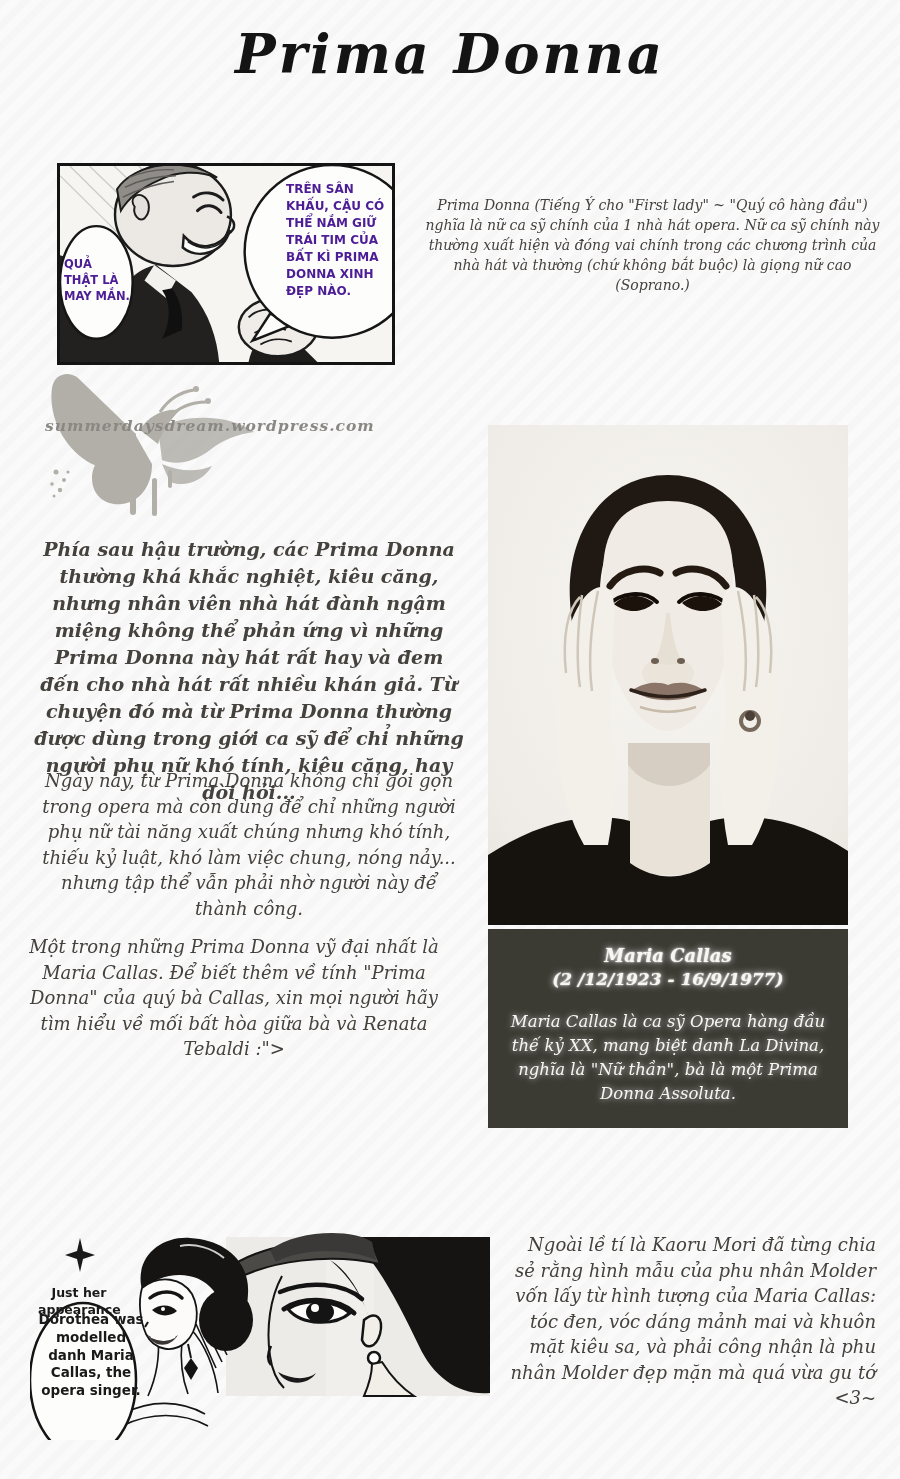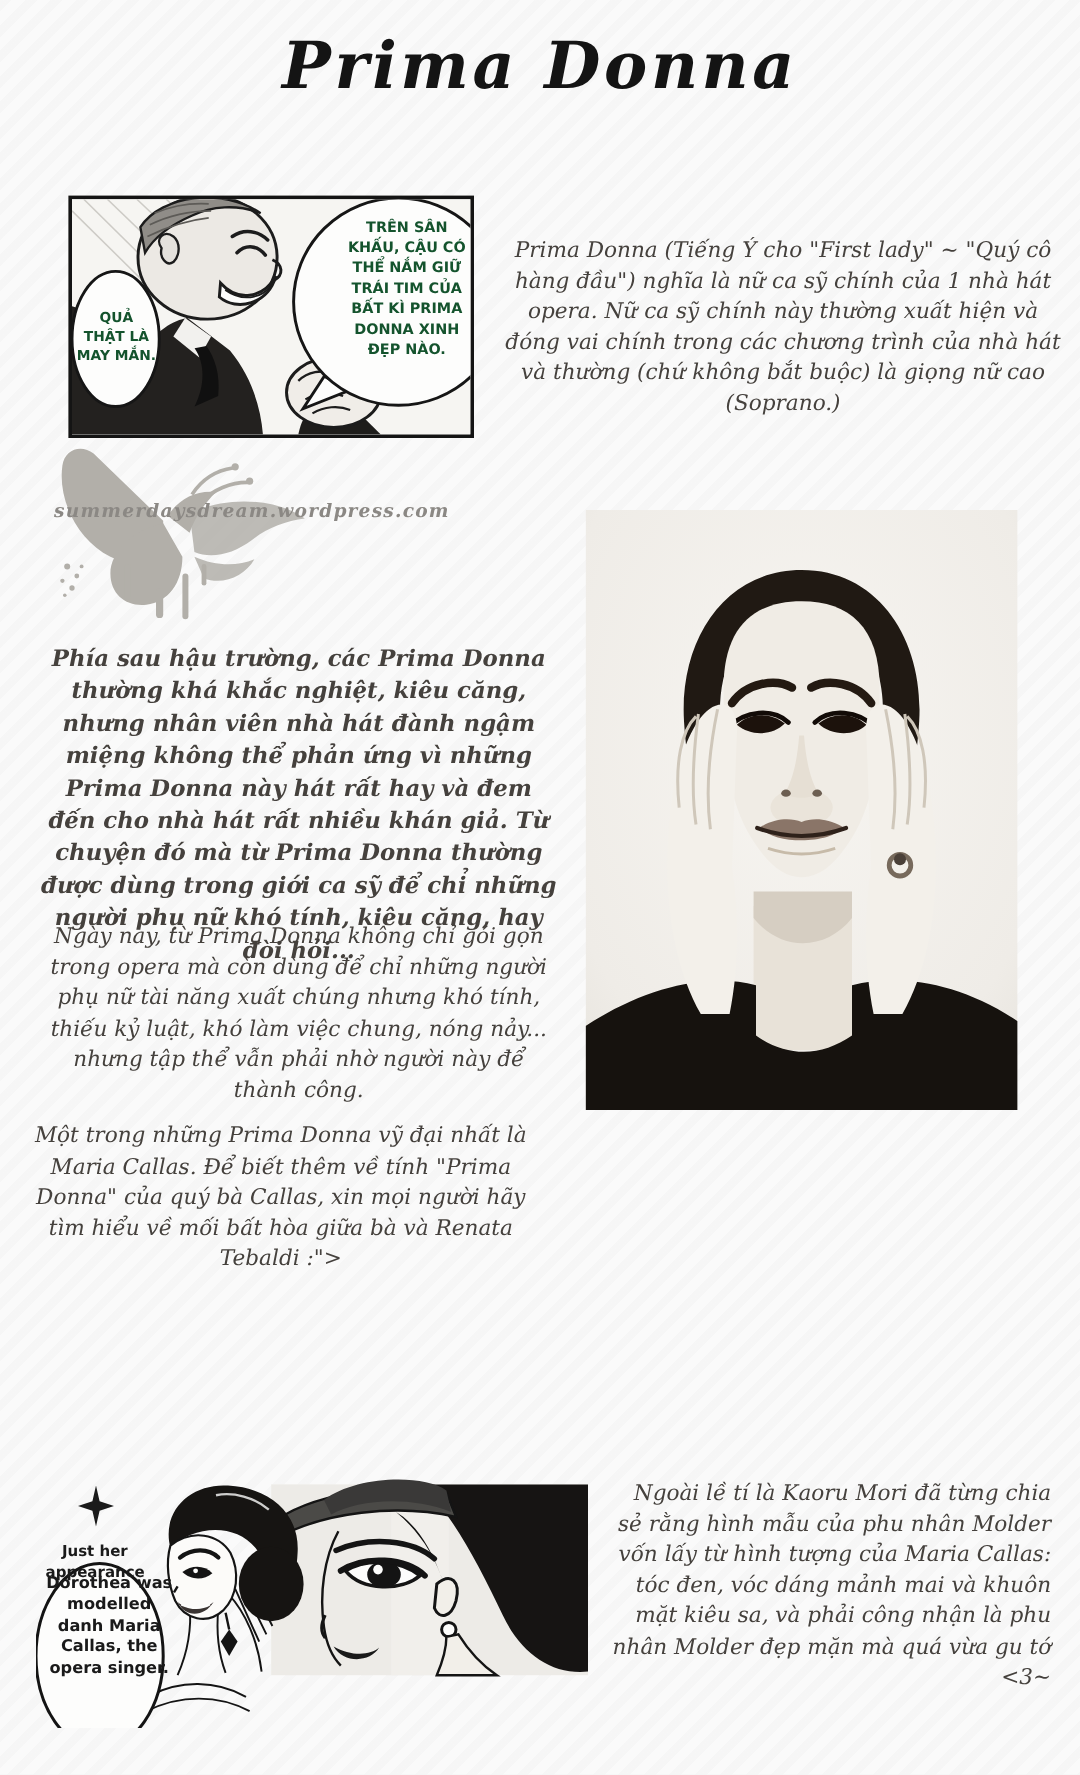--- a/index.html
+++ b/index.html
@@ -15,34 +15,34 @@
   .title{
     left:0;top:22px;width:100%;text-align:center;
     font-family:"DejaVu Serif", serif;font-style:italic;font-weight:700;
     font-size:54px;letter-spacing:3px;color:#141414;
   }
   
   .script{
     font-family:"DejaVu Serif", serif;font-style:italic;
     color:#45413d;text-align:center;line-height:1.42;
   }
-  .intro{left:420px;top:196px;width:465px;font-size:18px;}
+  .intro{left:420px;top:196px;width:465px;font-size:14px;}
   .p-backstage{left:33px;top:536px;width:432px;font-size:19px;font-weight:bold;}
   .p-today{left:33px;top:768px;width:432px;font-size:18px;}
   .p-greatest{left:18px;top:934px;width:432px;font-size:18px;}
   .outro{left:508px;top:1232px;width:368px;font-size:18px;text-align:right;}
   
   .panel-top{
     left:57px;top:163px;width:338px;height:202px;
     border:3px solid #141414;background:#f6f5f2;box-sizing:border-box;
   }
   .panel-top svg{position:absolute;left:0;top:0;width:100%;height:100%;}
   .bubble-text{
     position:absolute;font-family:"DejaVu Sans", sans-serif;font-weight:700;
-    color:#14532d;text-align:center;
+    color:#4c1d95;
   }
   .bt-left{left:4px;top:90px;width:66px;font-size:11.5px;line-height:1.4;}
   .bt-right{left:226px;top:15px;width:106px;font-size:12px;line-height:1.42;}
   
   .butterfly{left:40px;top:372px;width:290px;height:148px;}
   .watermark{
     left:45px;top:416px;width:268px;text-align:center;
     font-family:"DejaVu Serif", serif;font-style:italic;
     font-size:15.5px;color:#8b8884;letter-spacing:1px;font-weight:bold;
   }
@@ -199,20 +199,25 @@
       <path d="M96,420 C72,378 64,318 70,258 C74,214 87,178 103,166 C117,156 128,166 126,188 L122,298 C128,338 128,380 120,420 Z" fill="#f3f0ea"></path>
       <path d="M78,248 C74,210 80,184 92,172 M94,170 C89,208 88,236 92,262 M110,166 C103,200 100,236 104,266" stroke="#cfc7ba" stroke-width="2.5" fill="none"></path>
 
       <path d="M264,420 C288,378 296,318 290,258 C286,214 273,178 257,166 C243,156 232,166 234,188 L238,298 C232,338 232,380 240,420 Z" fill="#f3f0ea"></path>
       <path d="M282,248 C286,210 280,184 268,172 M266,170 C271,208 272,236 268,262 M250,166 C257,200 260,236 256,266" stroke="#cfc7ba" stroke-width="2.5" fill="none"></path>
       <circle cx="262" cy="296" r="9" fill="none" stroke="#776a5c" stroke-width="4"></circle>
       <circle cx="262" cy="291" r="5" fill="#4a4038"></circle>
     </svg>
   </div>
 
+  <div class="abs callas-card">
+    <div class="card-name">Maria Callas</div>
+    <div class="card-dates">(2 /12/1923 - 16/9/1977)</div>
+    <div class="card-desc">Maria Callas là ca sỹ Opera hàng đầu thế kỷ XX, mang biệt danh La Divina, nghĩa là "Nữ thần", bà là một Prima Donna Assoluta.</div>
+  </div>
 
   <div class="abs panel-bottom">
     <svg viewBox="0 0 460 212">
 
       <rect x="196" y="9" width="264" height="159" fill="#edebe7"></rect>
       <rect x="296" y="9" width="48" height="159" fill="#f4f2ee" opacity="0.6"></rect>
       <path d="M305,9 L460,9 L460,165 C430,168 404,150 389,118 C371,80 348,36 328,18 Z" fill="#161413"></path>
       <path d="M196,42 C226,18 292,6 342,16 L350,36 C300,25 240,32 200,54 Z" fill="#4b4a47" stroke="#141414" stroke-width="2"></path>
       <path d="M240,22 C266,2 322,0 342,14 L346,32 C310,18 268,22 246,34 Z" fill="#3a3938"></path>
       <path d="M300,32 C318,47 332,67 340,92 C330,62 318,46 306,36 Z" fill="#141413"></path>

